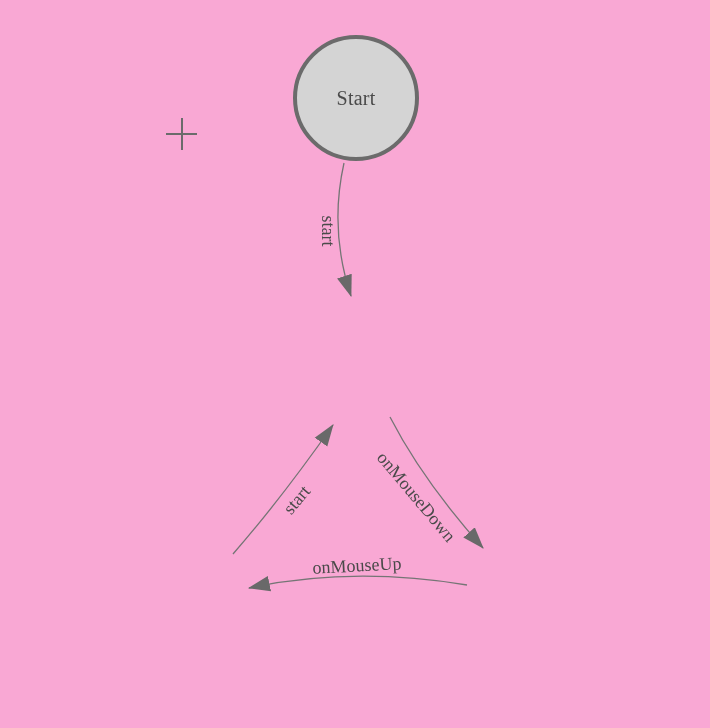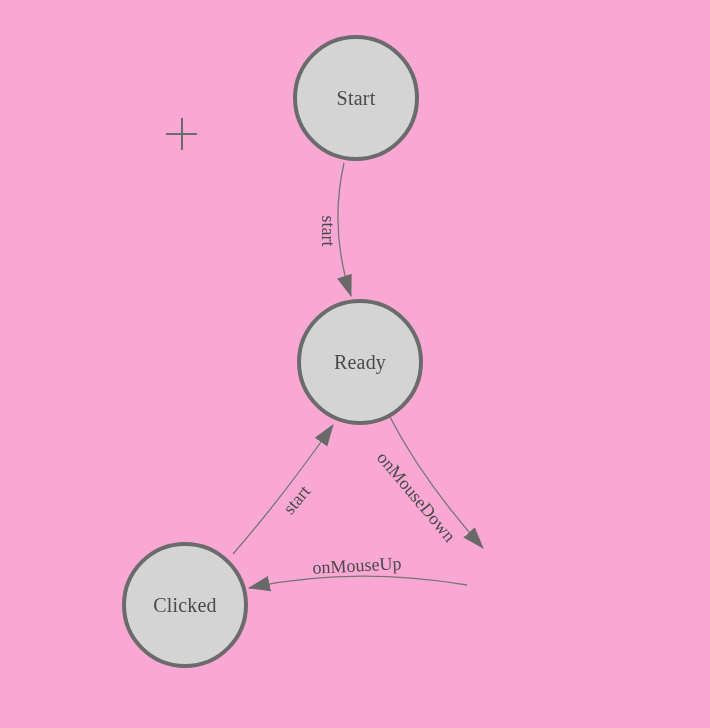--- a/index.html
+++ b/index.html
@@ -104,27 +104,21 @@
 
   <div class="origin-cross">
     <span class="h-bar"></span>
     <span class="v-bar"></span>
   </div>
 
   <div class="state-node node-start">
     <span class="node-label">Start</span>
   </div>
 
-  <div class="state-node node-ready">
-    <span class="node-label">Ready</span>
-  </div>
 
-  <div class="state-node node-clicked">
-    <span class="node-label">Clicked</span>
-  </div>
 
 
   <div class="edge-label edge-label-1">start</div>
 
   <div class="edge-label edge-label-2">onMouseDown</div>
 
   <div class="edge-label edge-label-3">onMouseUp</div>
 
   <div class="edge-label edge-label-4">start</div>
 

